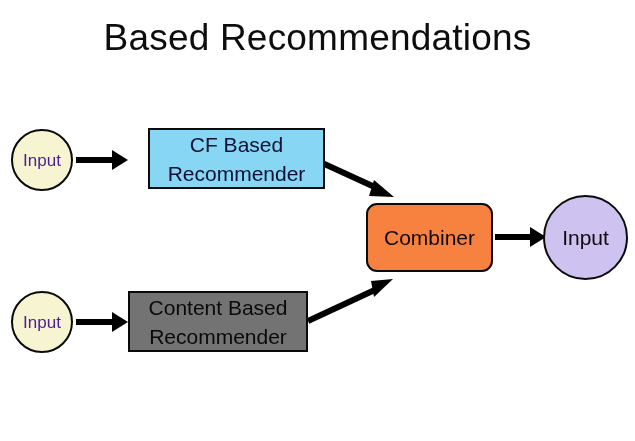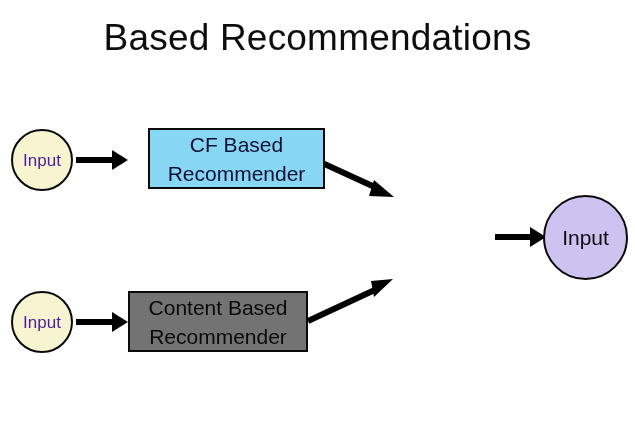--- a/index.html
+++ b/index.html
@@ -140,18 +140,21 @@
     <span class="node-label">Input</span>
   </div>
 
   <div class="node rect-node" id="node-content-recommender" style="left:128px; top:291px; width:180px; height:61px;">
     <span class="node-label">
       <span>Content Based</span><br>
       <span>Recommender</span>
     </span>
   </div>
 
+  <div class="node rect-node" id="node-combiner" style="left:366px; top:203px; width:127px; height:69px;">
+    <span class="node-label">Combiner</span>
+  </div>
 
   <div class="node ellipse-node" id="node-reco" style="left:543px; top:195px; width:85px; height:85px;">
     <span class="node-label">Input</span>
   </div>
 
 </div>
 
 </body></html>

